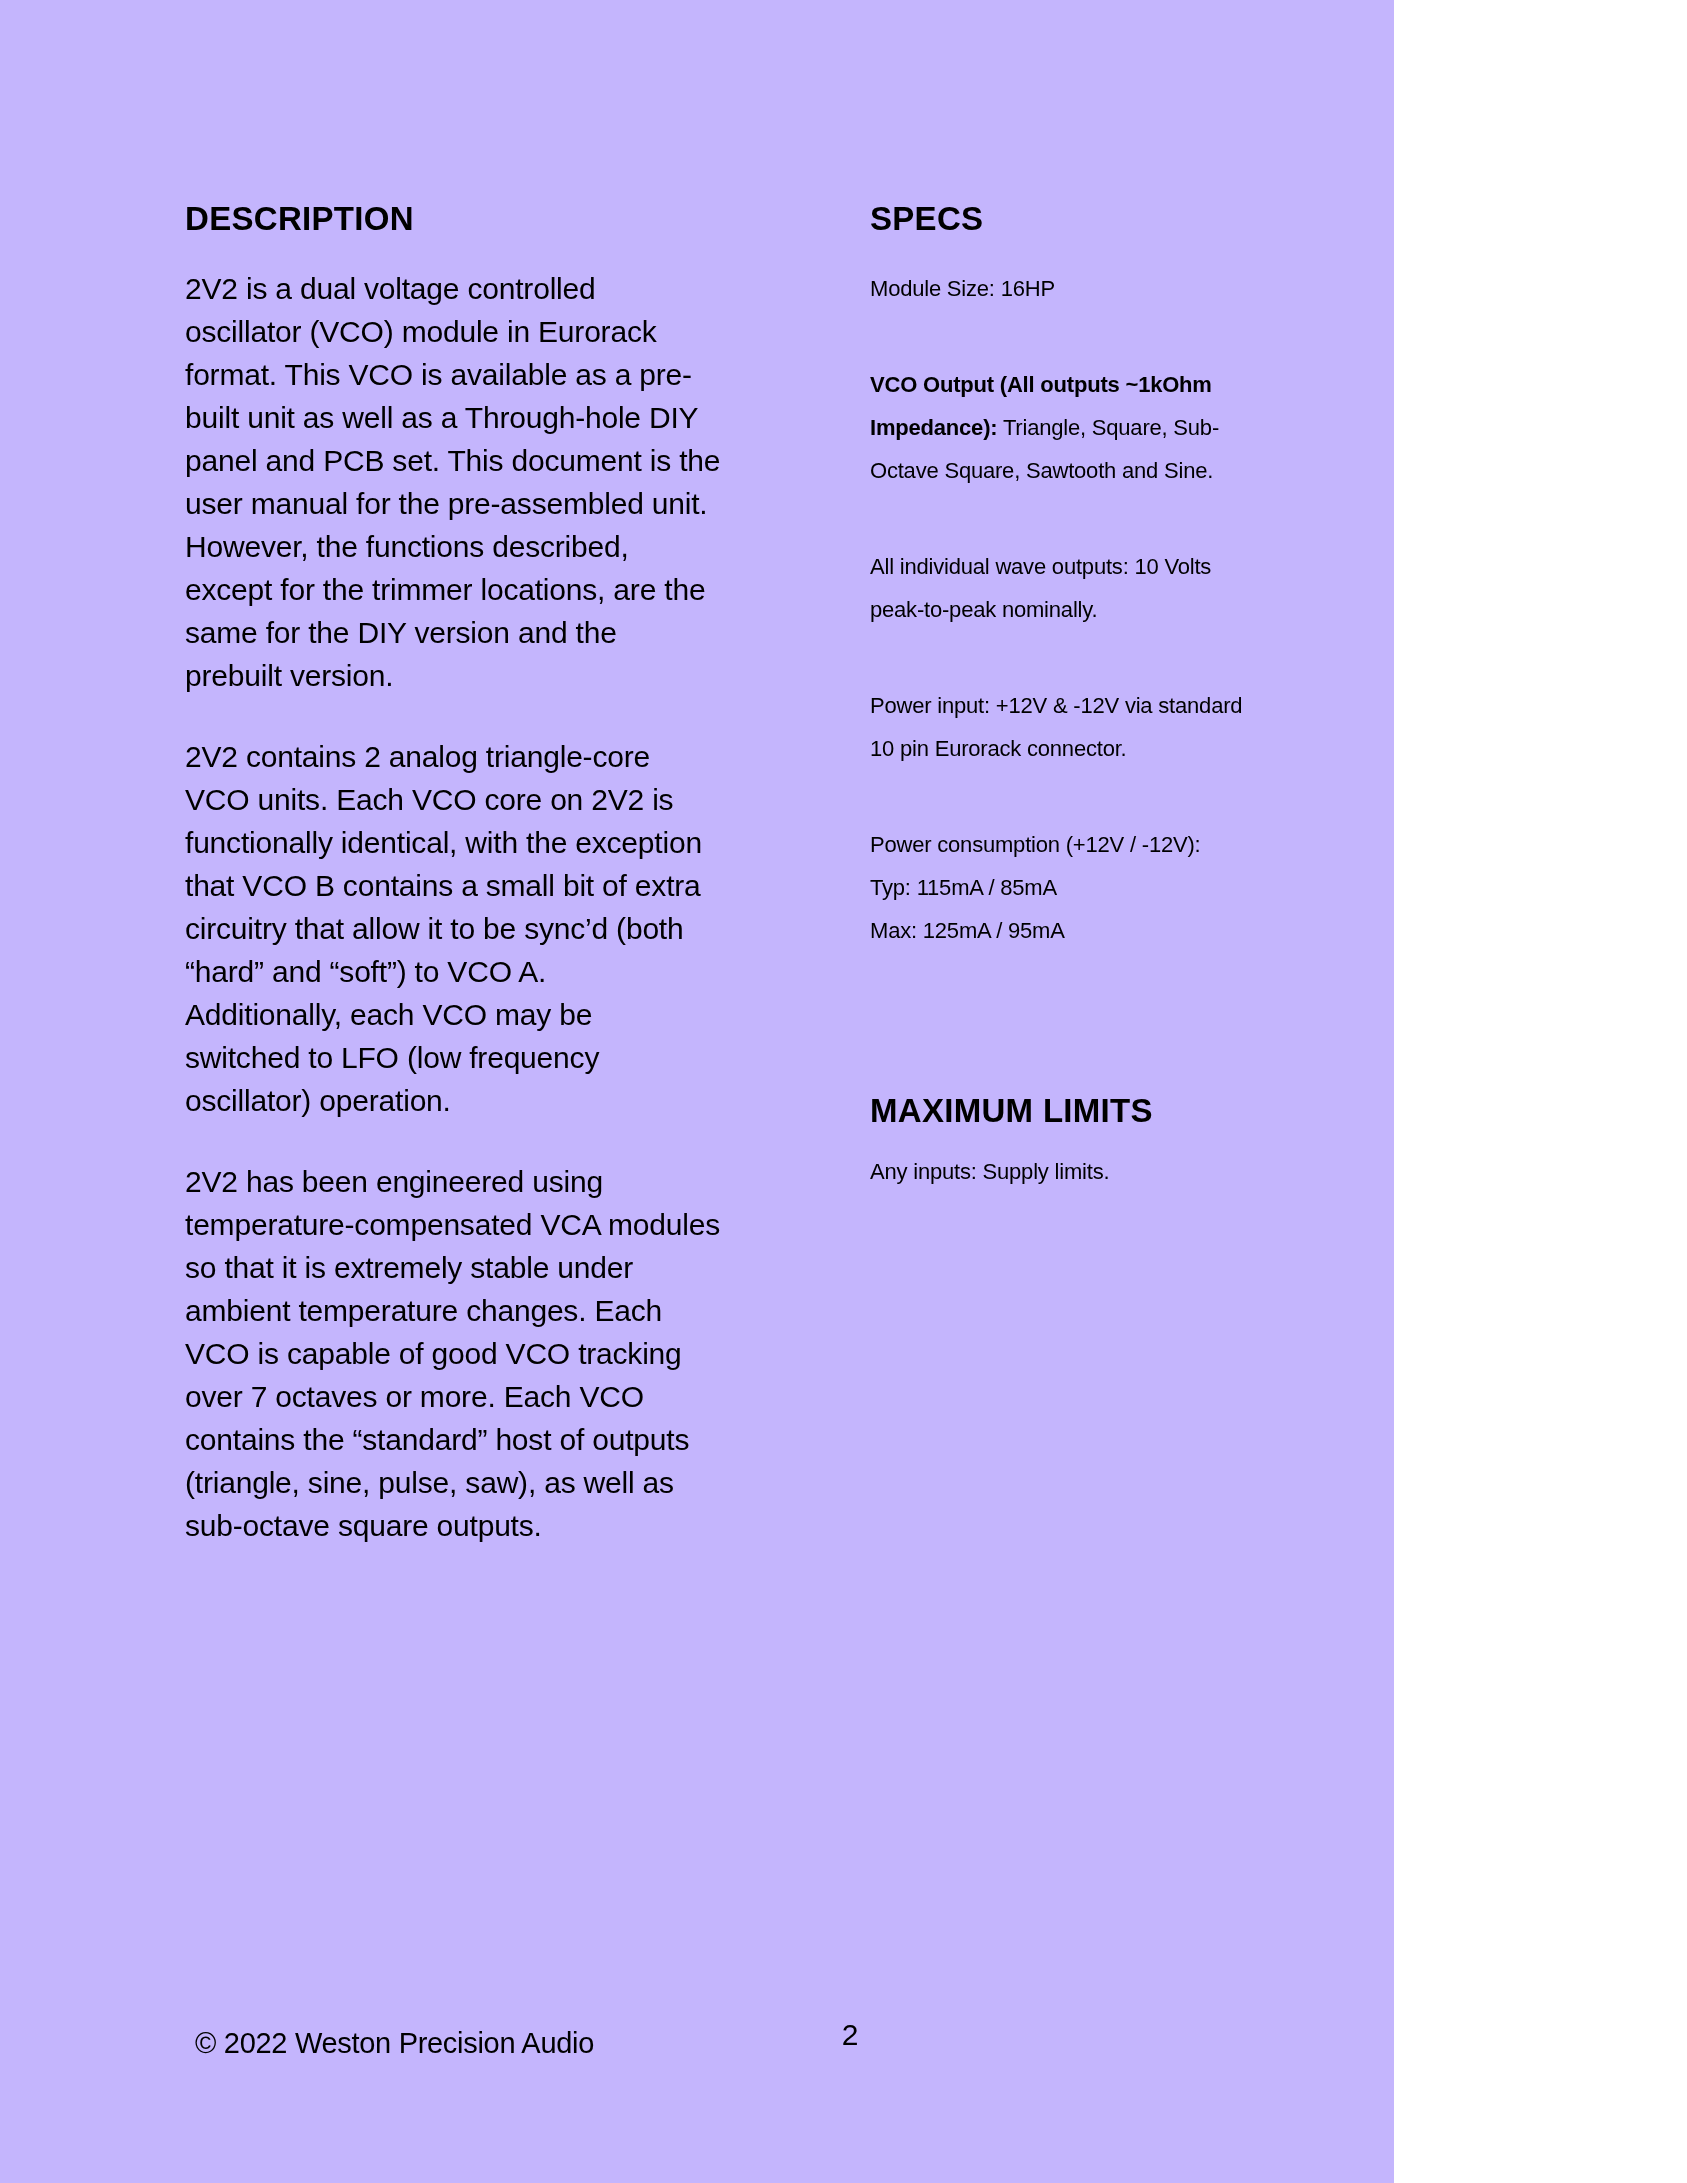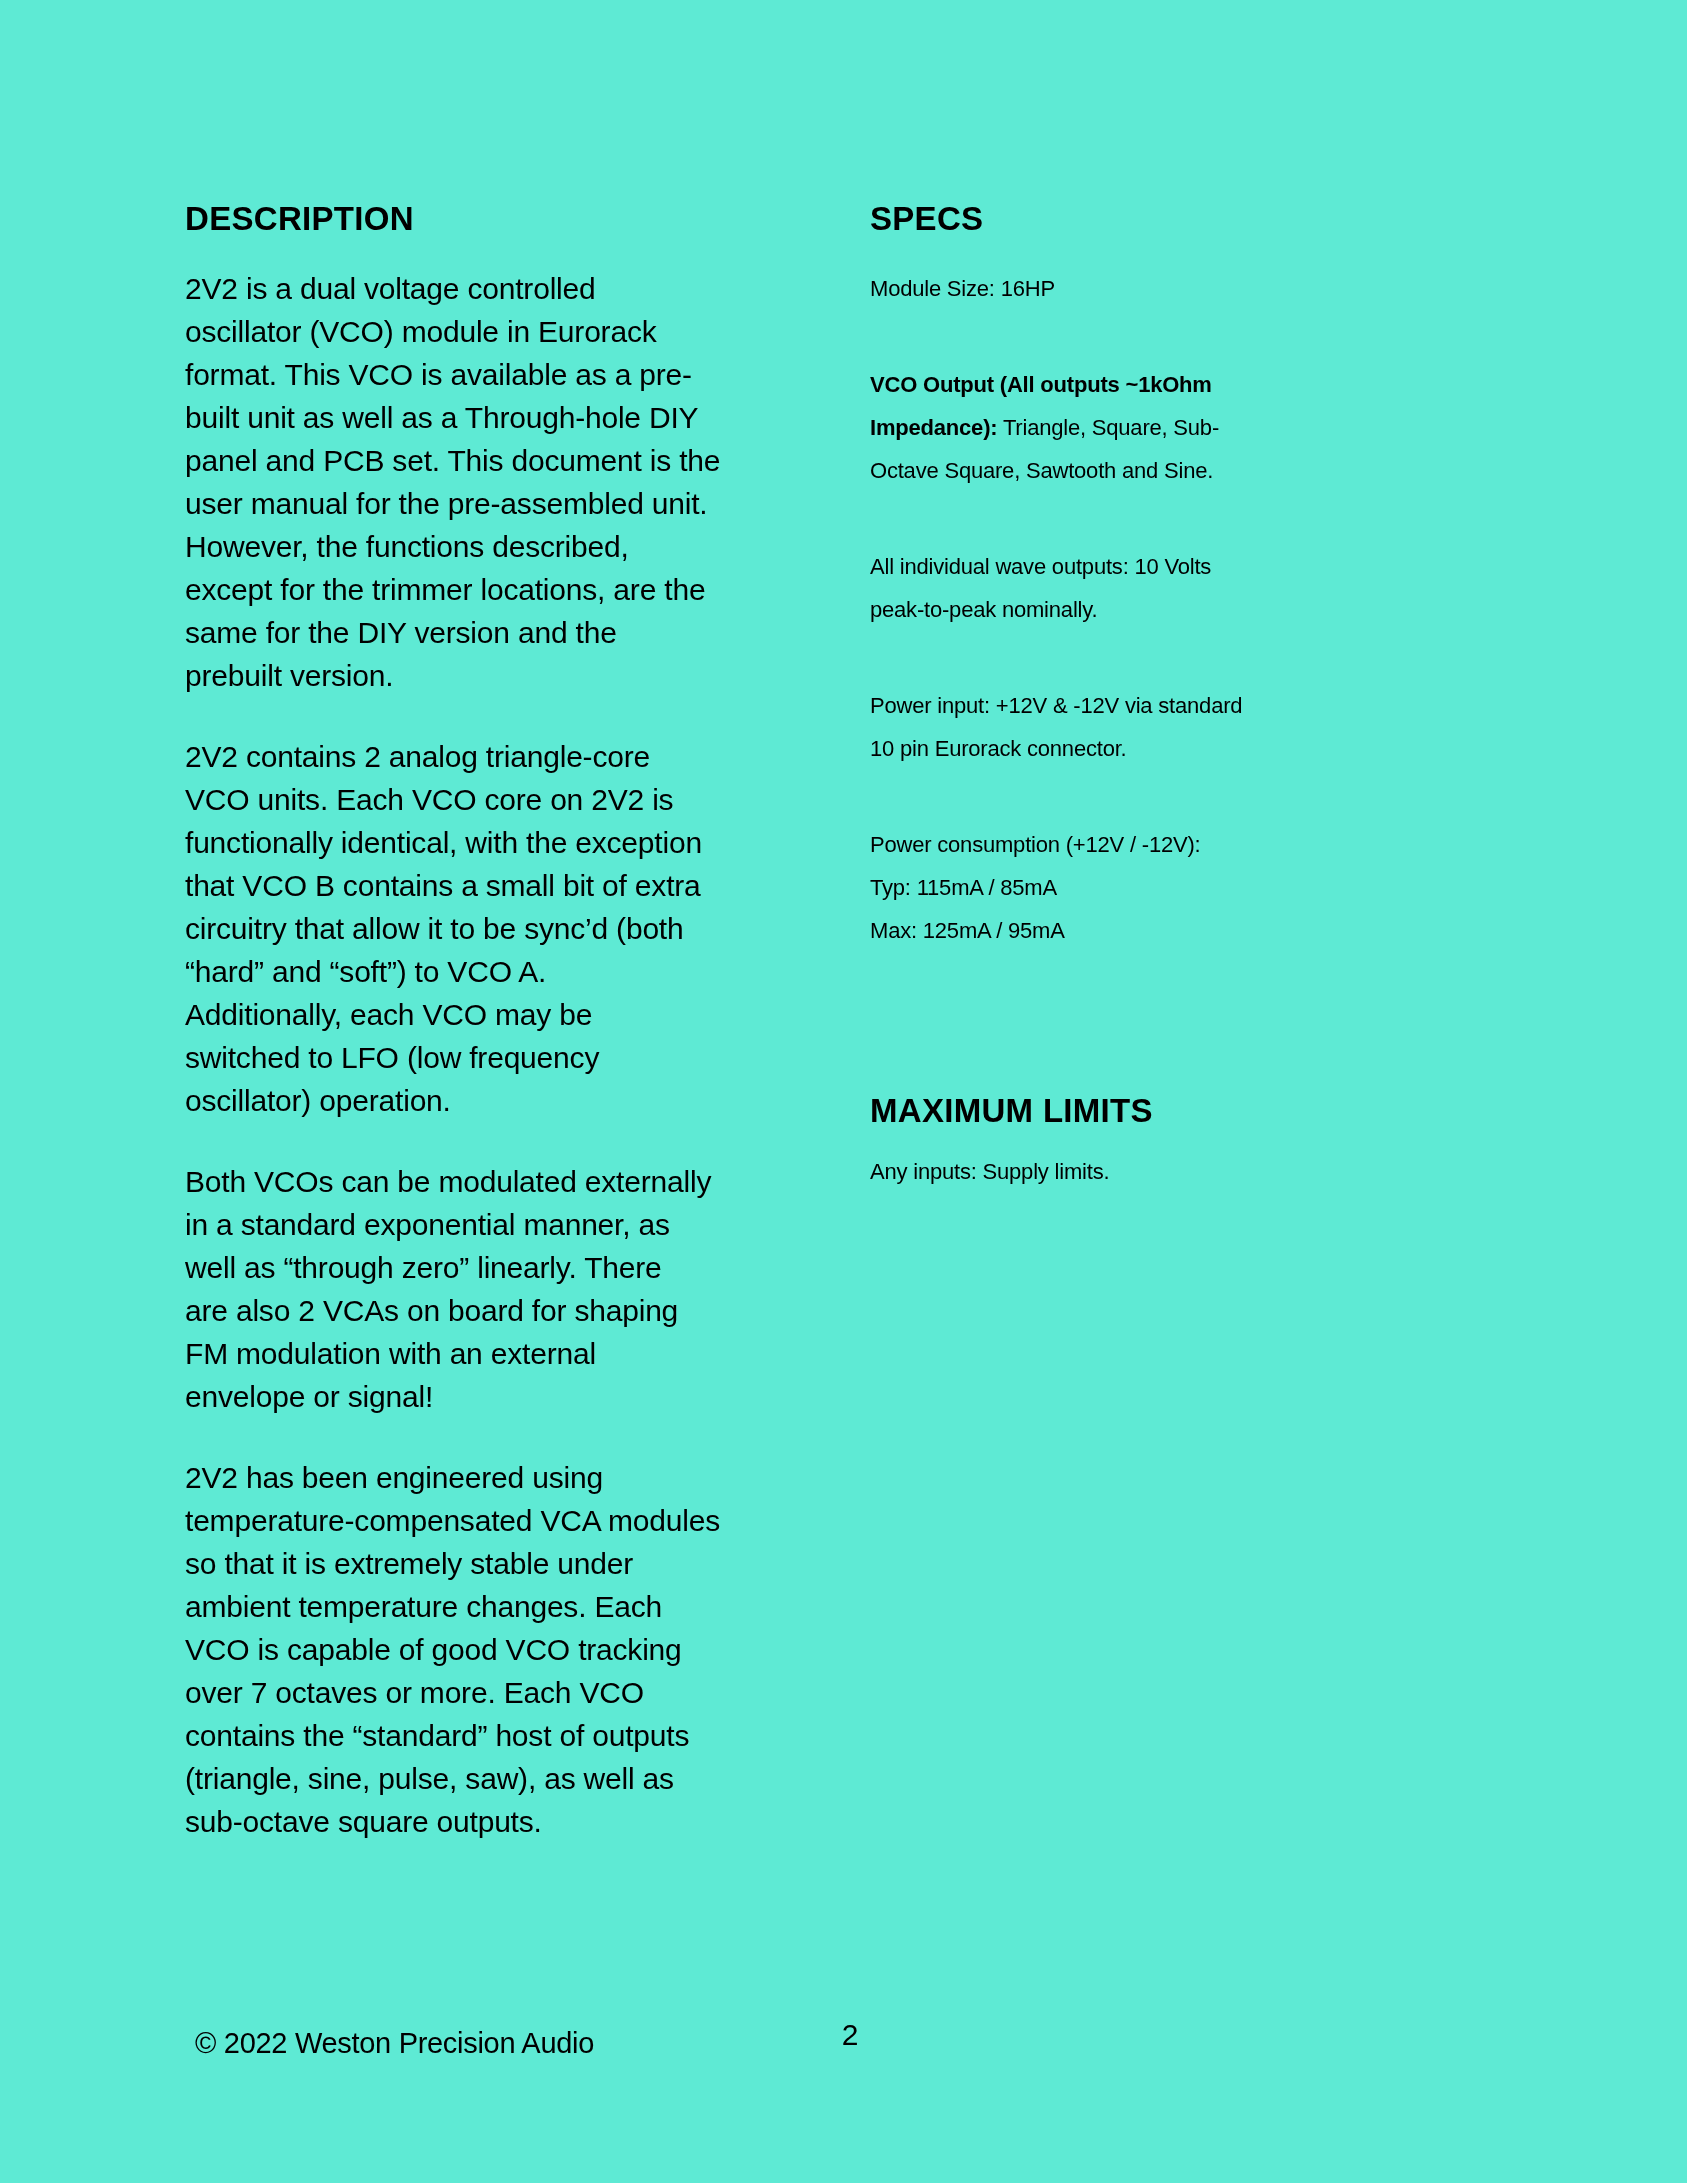--- a/index.html
+++ b/index.html
@@ -2,23 +2,23 @@
 <html style="font-size:10.6px"><head>
 <meta charset="utf-8">
 <style>
   html, body {
     margin: 0;
     padding: 0;
     background: #ffffff;
   }
   .page {
     position: relative;
-    width: 1687px;
+    width: 1394px;
     height: 2183px;
-    background: #5eead4;
+    background: #c4b5fd;
     color: #000000;
     font-family: "Liberation Sans", "DejaVu Sans", sans-serif;
     overflow: hidden;
   }
   .col {
     position: absolute;
     top: 202px;
   }
   .col-left {
     left: 185px;
@@ -97,26 +97,20 @@
 prebuilt version.</div>
     <div class="para">2V2 contains 2 analog triangle-core
 VCO units. Each VCO core on 2V2 is
 functionally identical, with the exception
 that VCO B contains a small bit of extra
 circuitry that allow it to be sync’d (both
 “hard” and “soft”) to VCO A.
 Additionally, each VCO may be
 switched to LFO (low frequency
 oscillator) operation.</div>
-    <div class="para">Both VCOs can be modulated externally
-in a standard exponential manner, as
-well as “through zero” linearly. There
-are also 2 VCAs on board for shaping
-FM modulation with an external
-envelope or signal!</div>
     <div class="para">2V2 has been engineered using
 temperature-compensated VCA modules
 so that it is extremely stable under
 ambient temperature changes. Each
 VCO is capable of good VCO tracking
 over 7 octaves or more. Each VCO
 contains the “standard” host of outputs
 (triangle, sine, pulse, saw), as well as
 sub-octave square outputs.</div>
   </div>

